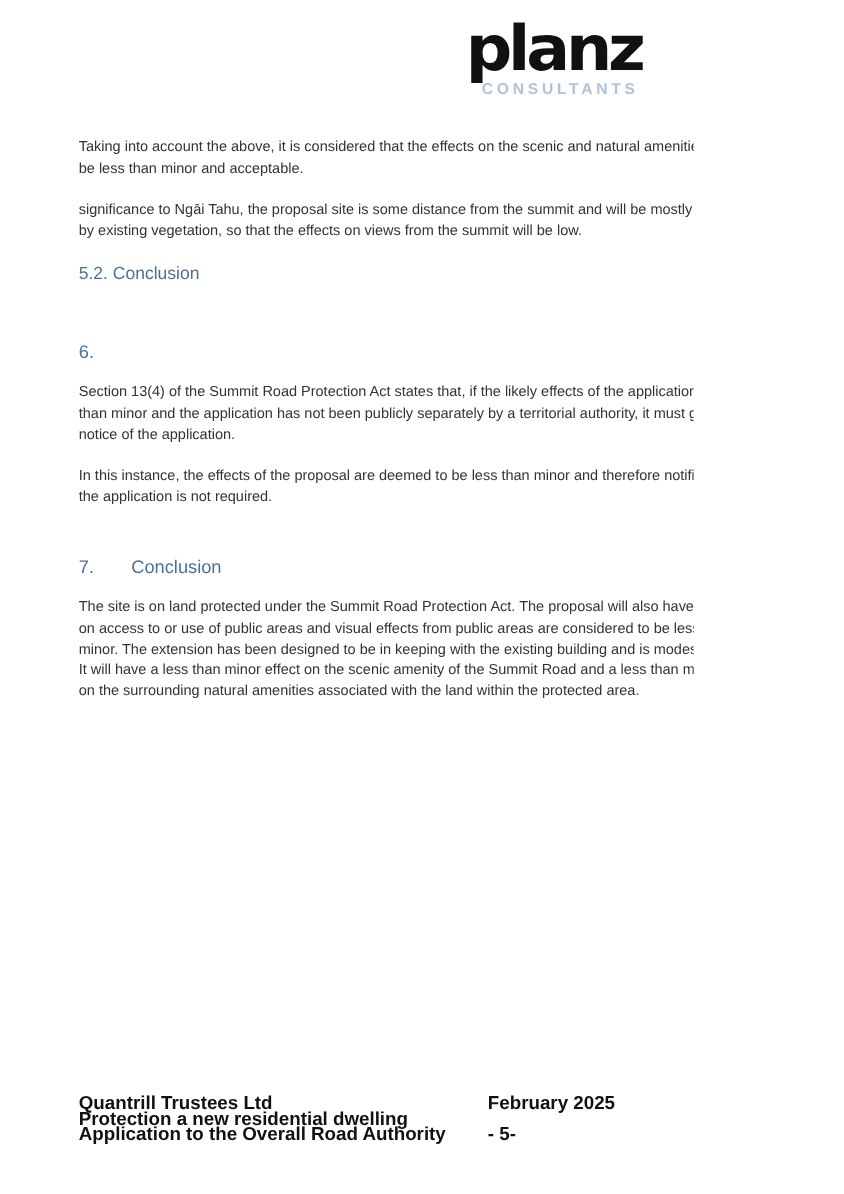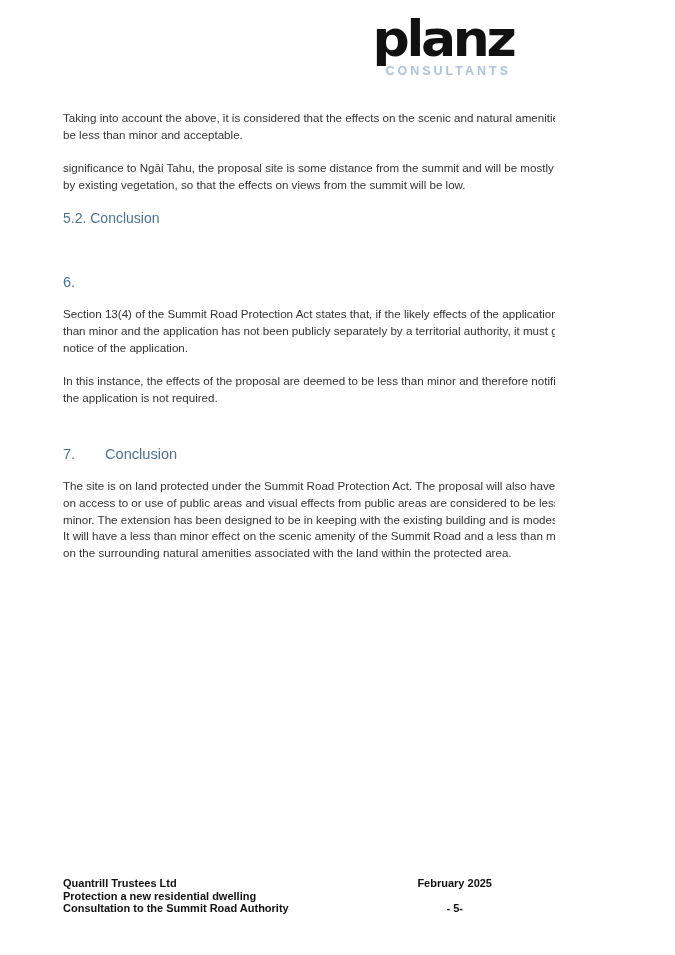--- a/index.html
+++ b/index.html
@@ -93,28 +93,28 @@
 
   
   .footer {
     position: absolute;
     left: 63px;
     right: 63px;
     bottom: 40px;
     display: flex;
     justify-content: space-between;
     align-items: flex-start;
-    font-size: 11px;
+    font-size: 15px;
     font-weight: 700;
     color: #111111;
     line-height: 12.6px;
   }
   .footer-left div, .footer-right div { white-space: nowrap; }
   .footer-right {
-    text-align: center;
+    text-align: left;
   }
   .footer-right .page-num {
     margin-top: 12.6px;
   }
 </style>
 </head>
 <body>
 
 <div class="page">
 
@@ -152,21 +152,21 @@
     </h2>
 
     <p class="para">The site is on land protected under the Summit Road Protection Act. The proposal will also have no effects on access to or use of public areas and visual effects from public areas are considered to be less than minor. The extension has been designed to be in keeping with the existing building and is modest in size. It will have a less than minor effect on the scenic amenity of the Summit Road and a less than minor effect on the surrounding natural amenities associated with the land within the protected area.</p>
 
   </div>
 
   <div class="footer">
     <div class="footer-left">
       <div>Quantrill Trustees Ltd</div>
       <div>Protection a new residential dwelling</div>
-      <div>Consultation to the Summit Road Authority</div>
+      <div>Application to the Overall Road Authority</div>
     </div>
     <div class="footer-right">
       <div>February 2025</div>
       <div class="page-num">- 5-</div>
     </div>
   </div>
 
 </div>
 
 </body></html>

